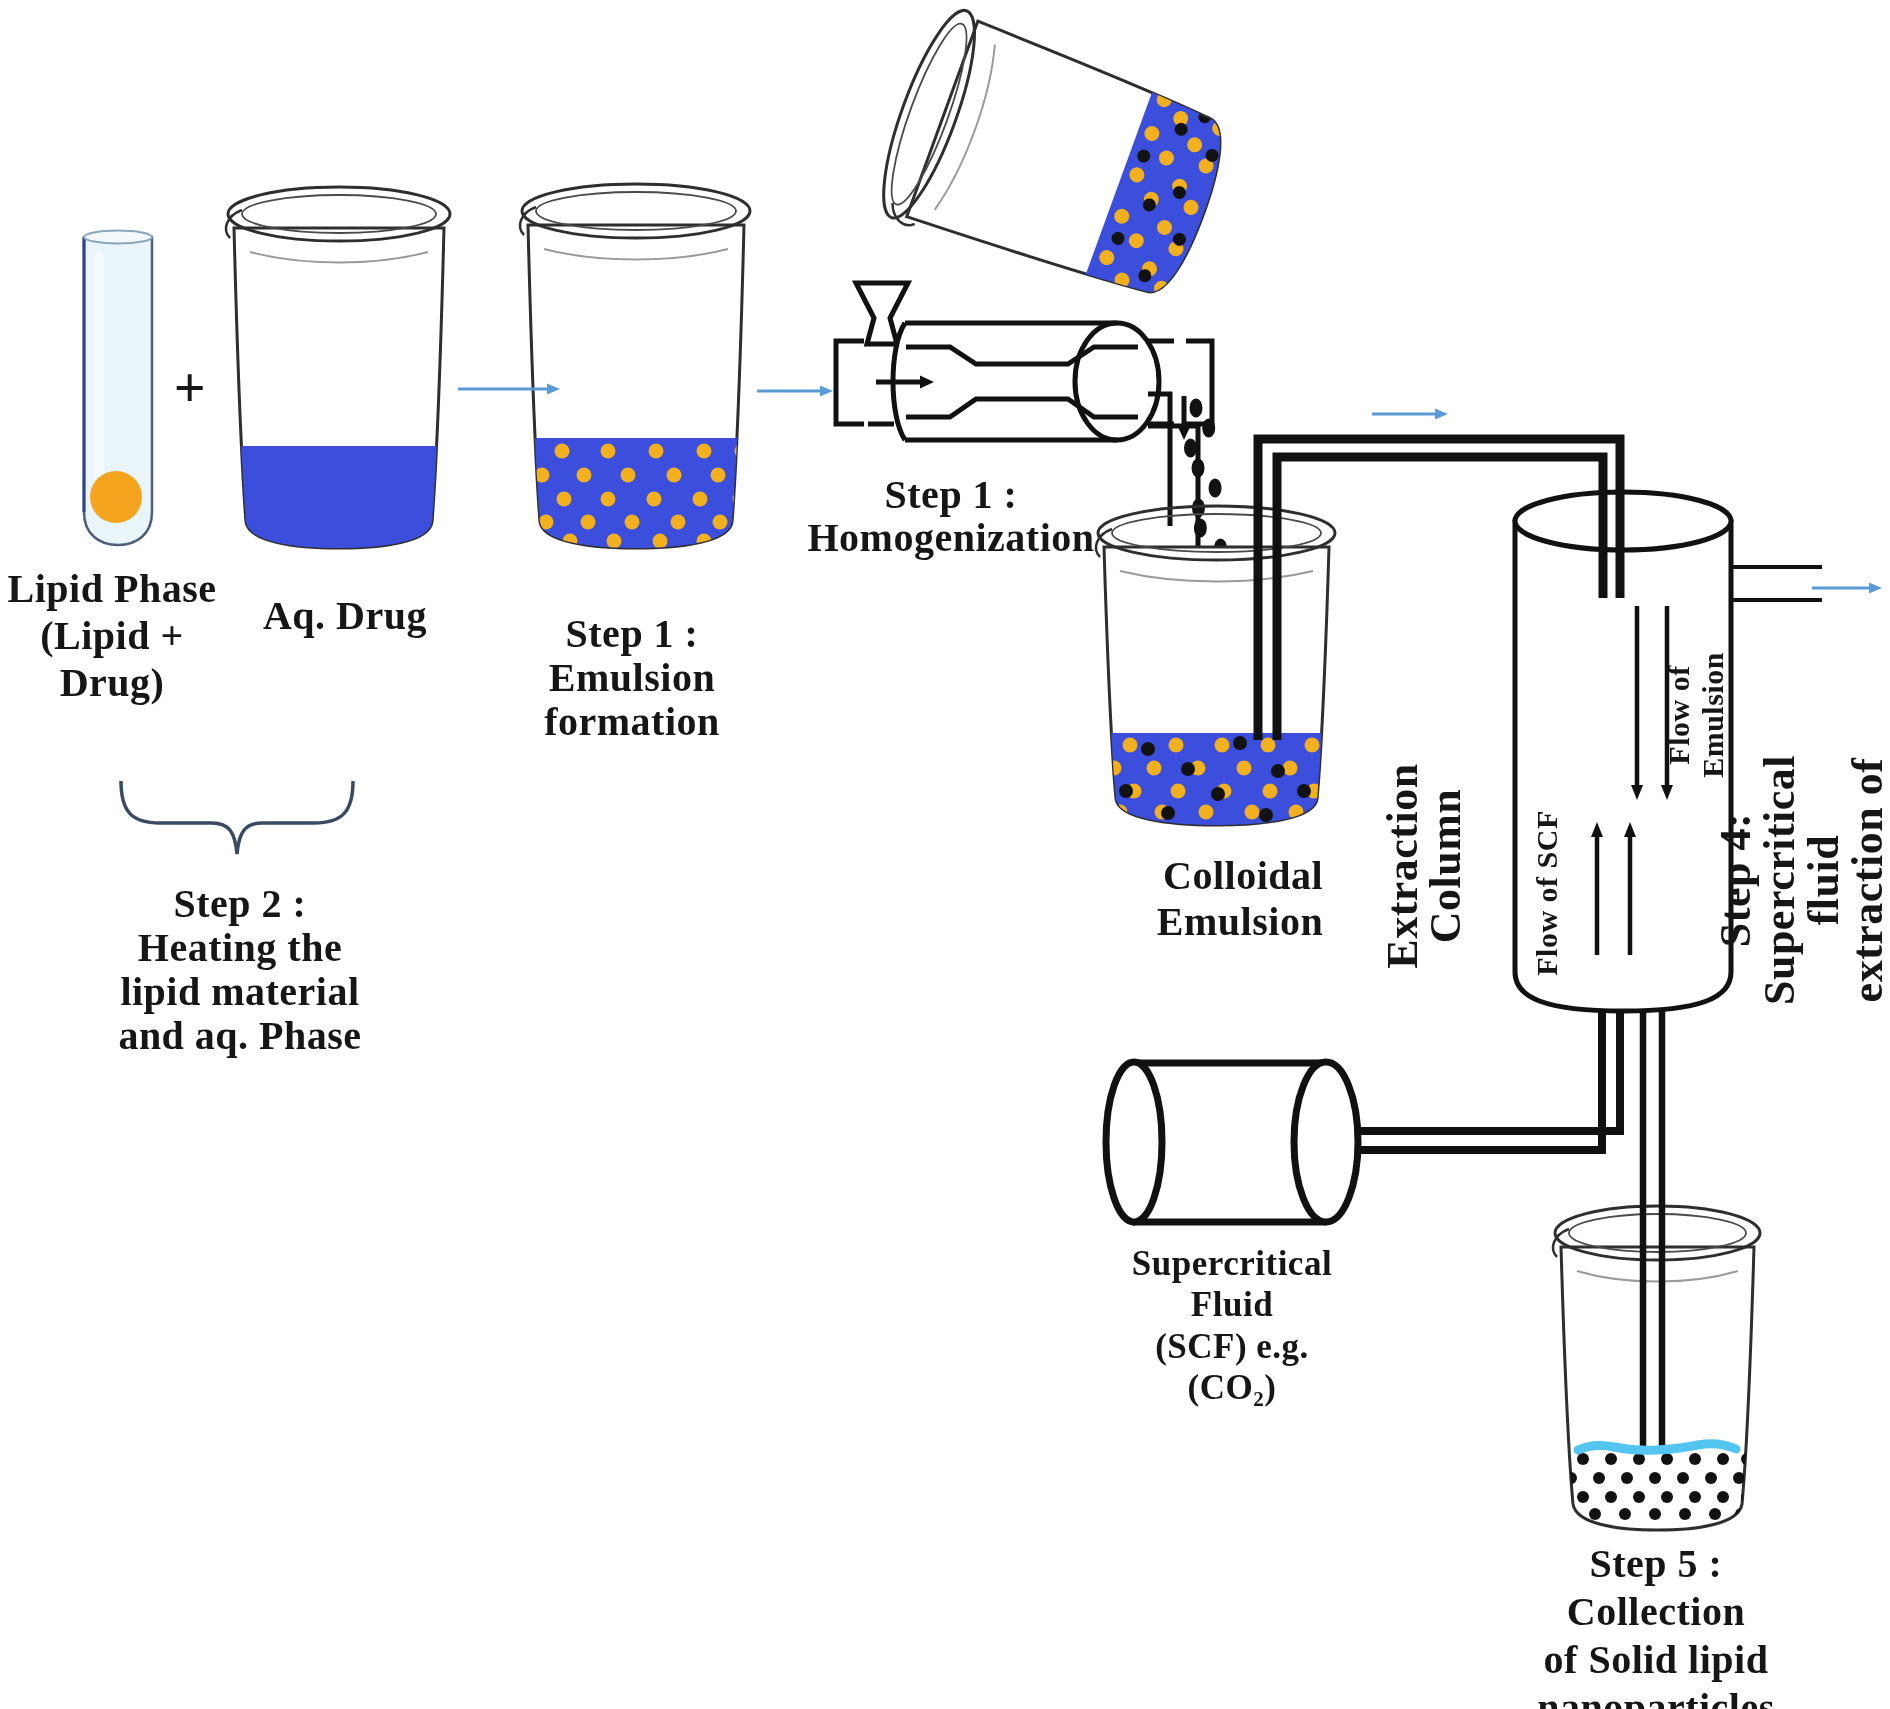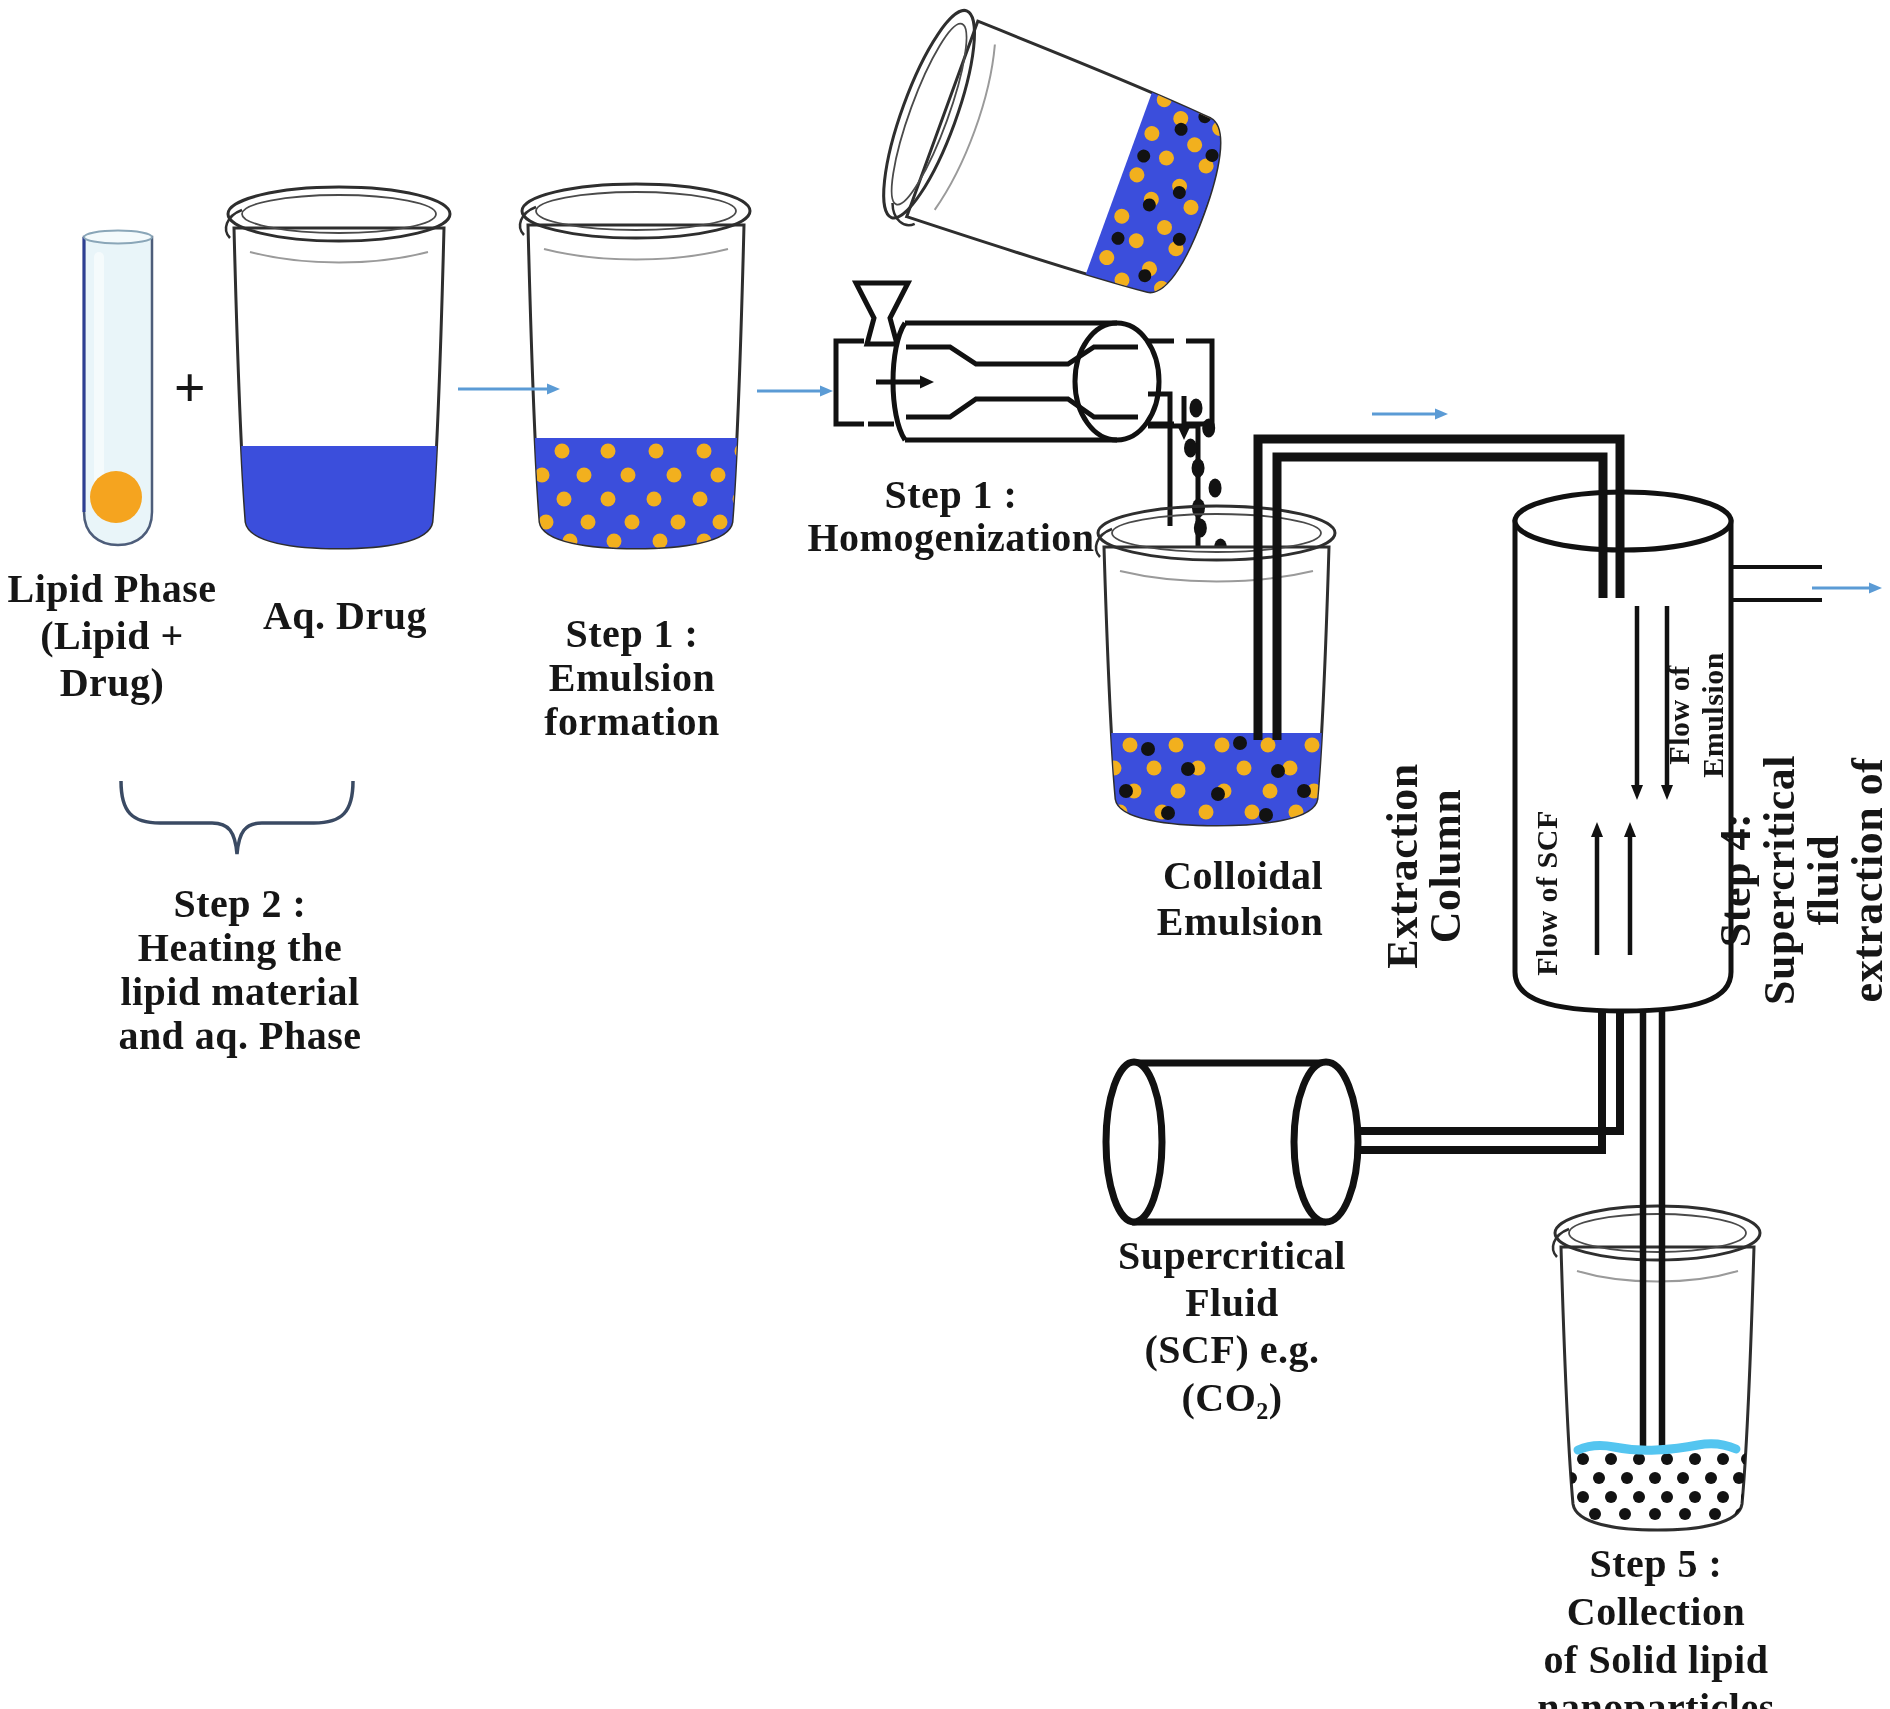--- a/index.html
+++ b/index.html
@@ -328,19 +328,19 @@
 Homogenization</div>
 <div class="lbl" style="left:1240px;top:899px;font-size:40px;line-height:1.15;text-align:right;">Colloidal
 Emulsion</div>
 <div class="lbl rot" style="left:1424px;top:866px;font-size:44px;line-height:0.98;">Extraction
 Column</div>
 <div class="lbl rot" style="left:1696px;top:715px;font-size:30px;">Flow of Emulsion</div>
 <div class="lbl rot" style="left:1547px;top:893px;font-size:30px;">Flow of SCF</div>
 <div class="lbl rot" style="left:1824px;top:880px;font-size:44px;line-height:1.0;">Step 4: Supercritical
 fluid  extraction of
 emulsion</div>
-<div class="lbl" style="left:1232px;top:1326px;font-size:40px;line-height:1.18;">Supercritical
+<div class="lbl" style="left:1232px;top:1326px;font-size:35px;line-height:1.18;">Supercritical
 Fluid
 (SCF)  e.g.
 (CO₂)</div>
 <div class="lbl" style="left:1656px;top:1636px;font-size:40px;line-height:1.2;">Step 5 : Collection
 of Solid lipid
 nanoparticles</div>
 
 </body></html>

